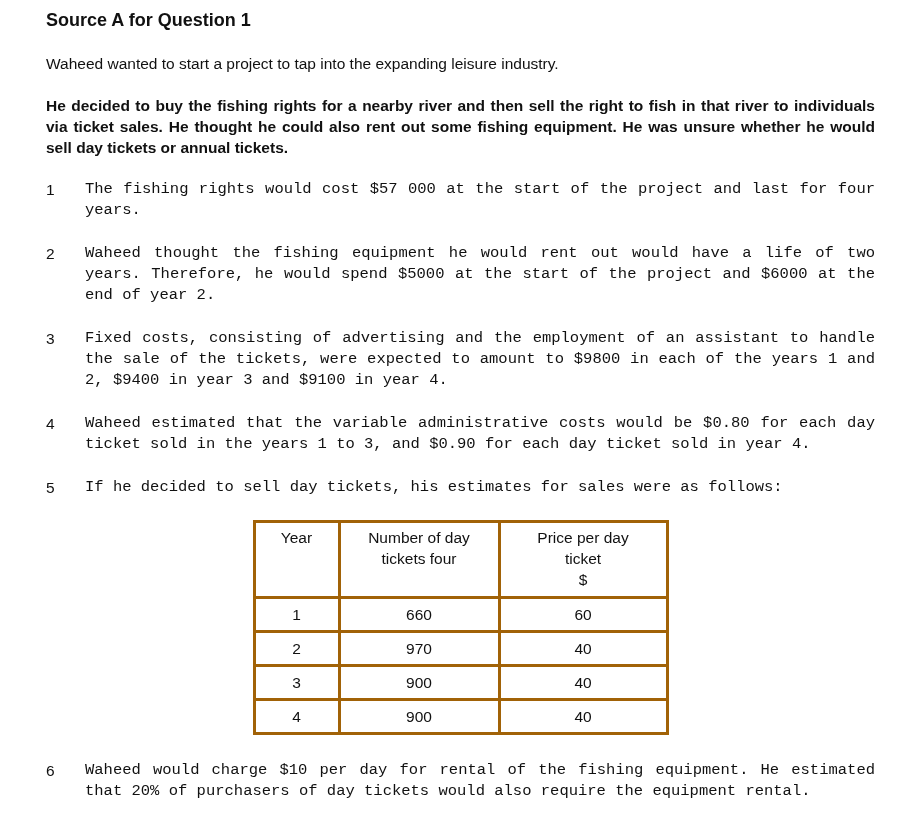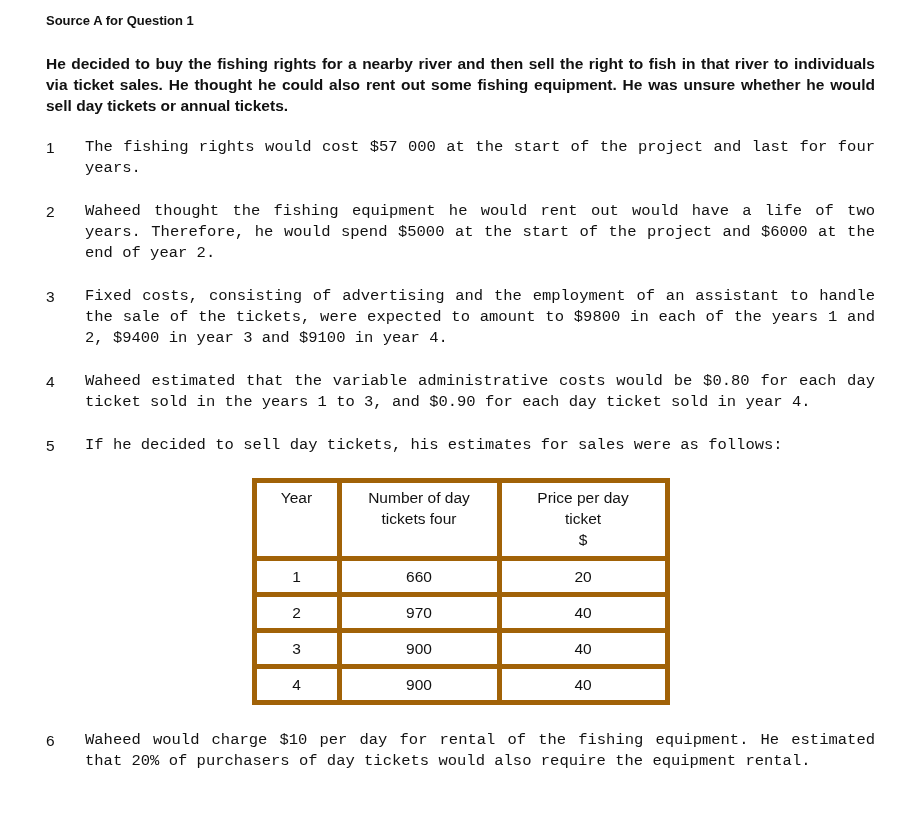--- a/index.html
+++ b/index.html
@@ -8,36 +8,36 @@
     width: 921px;
     height: 830px;
     color: #111111;
     font-family: "Liberation Sans", sans-serif;
     font-size: 15.5px;
     line-height: 21px;
     overflow: hidden;
   }
   .page { padding: 10px 46px 0 46px; }
   .title {
-    font-size: 13px;
+    font-size: 18px;
     font-weight: bold;
     margin-bottom: 22px;
   }
   .para { margin-bottom: 21px; }
   .justify { text-align: justify; font-weight: bold; }
   .item { display: flex; margin-bottom: 22px; }
   .item .num { flex: 0 0 39px; width: 39px; }
   .item .itext { flex: 1; text-align: justify; font-family: Liberation Mono, monospace; }
   .table-wrap { margin: 2px 0 25px 0; }
   table.sales {
     border-collapse: collapse;
     margin: 0 auto;
   }
   table.sales th, table.sales td {
-    border: 5px solid #a16207;
+    border: 3px solid #a16207;
     text-align: center;
     font-weight: normal;
     font-size: 15.5px;
     line-height: 21px;
   }
   table.sales th {
     vertical-align: top;
     white-space: pre-line;
     padding: 4px 8px 6px 8px;
   }
@@ -46,20 +46,21 @@
   .col-num   { width: 160px; }
   .col-price { width: 168px; }
 </style>
 </head>
 <body>
 
 <div class="page">
 
   <div class="title">Source A for Question 1</div>
 
+  <p class="para">Waheed wanted to start a project to tap into the expanding leisure industry.</p>
   <p class="para justify">He decided to buy the fishing rights for a nearby river and then sell the right to fish in that river to individuals via ticket sales. He thought he could also rent out some fishing equipment. He was unsure whether he would sell day tickets or annual tickets.</p>
 
   <div class="item">
     <span class="num">1</span>
     <div class="itext">The fishing rights would cost $57 000 at the start of the project and last for four years.</div>
   </div>
 
   <div class="item">
     <span class="num">2</span>
     <div class="itext">Waheed thought the fishing equipment he would rent out would have a life of two years. Therefore, he would spend $5000 at the start of the project and $6000 at the end of year 2.</div>
@@ -89,21 +90,21 @@
 tickets four</th>
           <th class="col-price">Price per day
 ticket
 $</th>
         </tr>
       </thead>
       <tbody>
         <tr>
           <td>1</td>
           <td>660</td>
-          <td>20</td>
+          <td>60</td>
         </tr>
         <tr>
           <td>2</td>
           <td>970</td>
           <td>40</td>
         </tr>
         <tr>
           <td>3</td>
           <td>900</td>
           <td>40</td>

